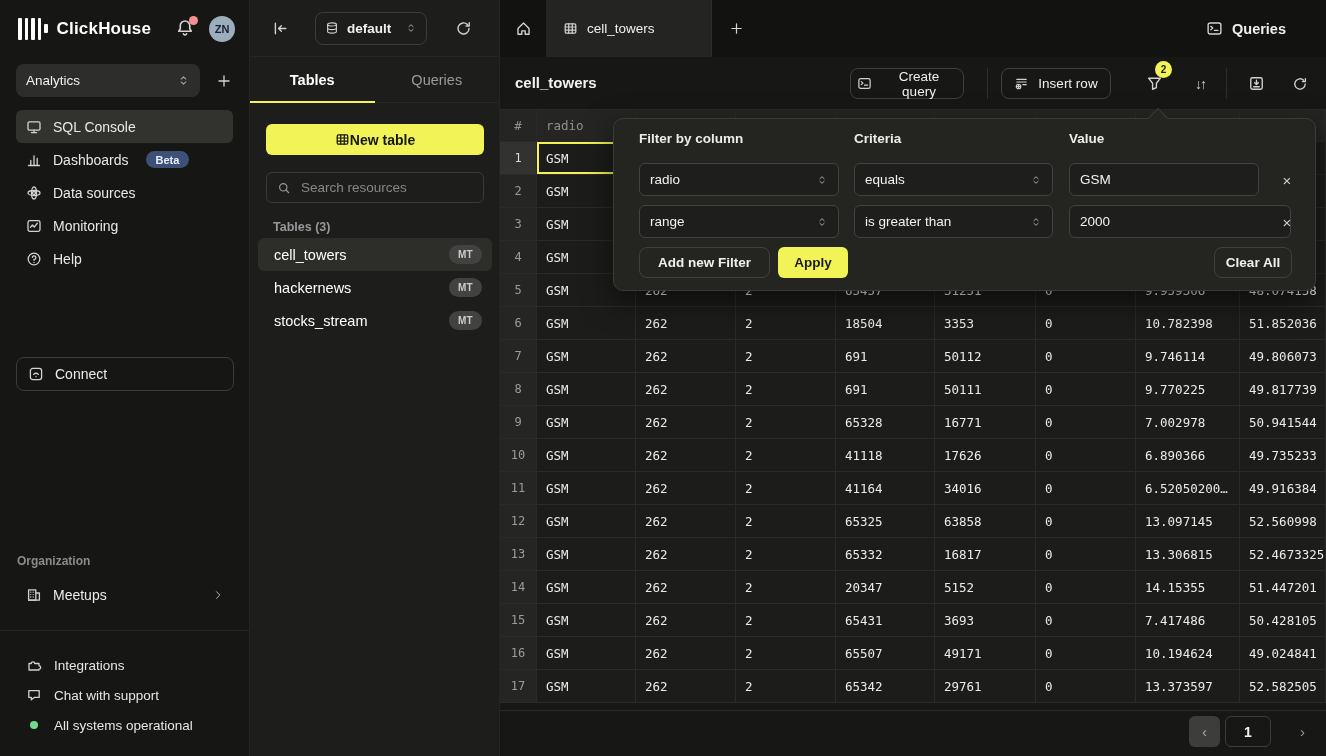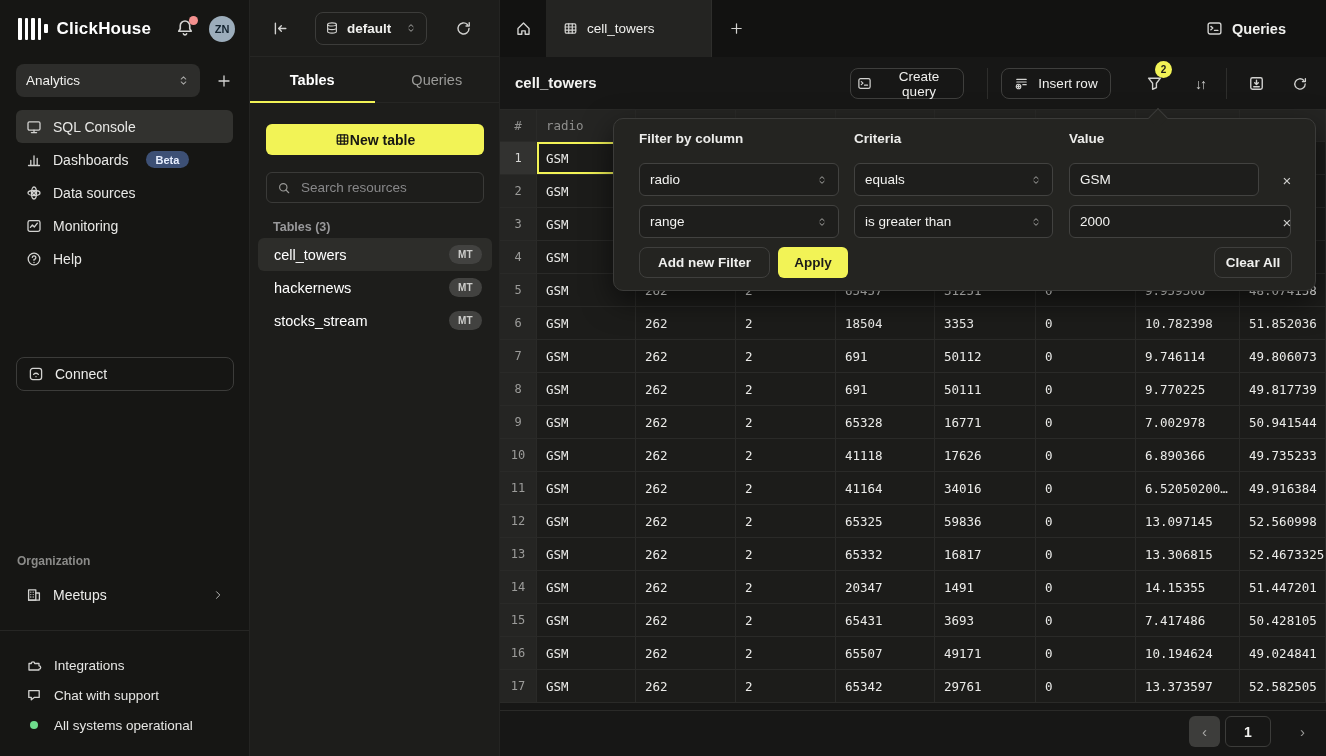--- a/index.html
+++ b/index.html
@@ -511,39 +511,39 @@
         <div class="gc data mono">41164</div>
         <div class="gc data mono">34016</div>
         <div class="gc data mono">0</div>
         <div class="gc data mono">6.52050200…</div>
         <div class="gc data mono">49.916384</div>
         <div class="gc num mono">12</div>
         <div class="gc data mono">GSM</div>
         <div class="gc data mono">262</div>
         <div class="gc data mono">2</div>
         <div class="gc data mono">65325</div>
-        <div class="gc data mono">59836</div>
+        <div class="gc data mono">63858</div>
         <div class="gc data mono">0</div>
         <div class="gc data mono">13.097145</div>
         <div class="gc data mono">52.560998</div>
         <div class="gc num mono">13</div>
         <div class="gc data mono">GSM</div>
         <div class="gc data mono">262</div>
         <div class="gc data mono">2</div>
         <div class="gc data mono">65332</div>
         <div class="gc data mono">16817</div>
         <div class="gc data mono">0</div>
         <div class="gc data mono">13.306815</div>
         <div class="gc data mono">52.4673325</div>
         <div class="gc num mono">14</div>
         <div class="gc data mono">GSM</div>
         <div class="gc data mono">262</div>
         <div class="gc data mono">2</div>
         <div class="gc data mono">20347</div>
-        <div class="gc data mono">1491</div>
+        <div class="gc data mono">5152</div>
         <div class="gc data mono">0</div>
         <div class="gc data mono">14.15355</div>
         <div class="gc data mono">51.447201</div>
         <div class="gc num mono">15</div>
         <div class="gc data mono">GSM</div>
         <div class="gc data mono">262</div>
         <div class="gc data mono">2</div>
         <div class="gc data mono">65431</div>
         <div class="gc data mono">3693</div>
         <div class="gc data mono">0</div>

